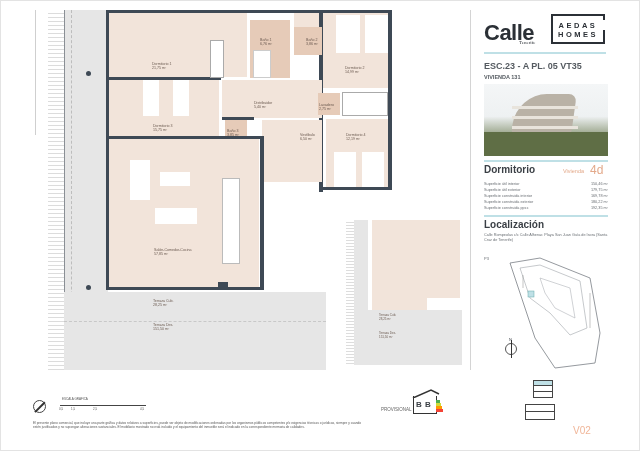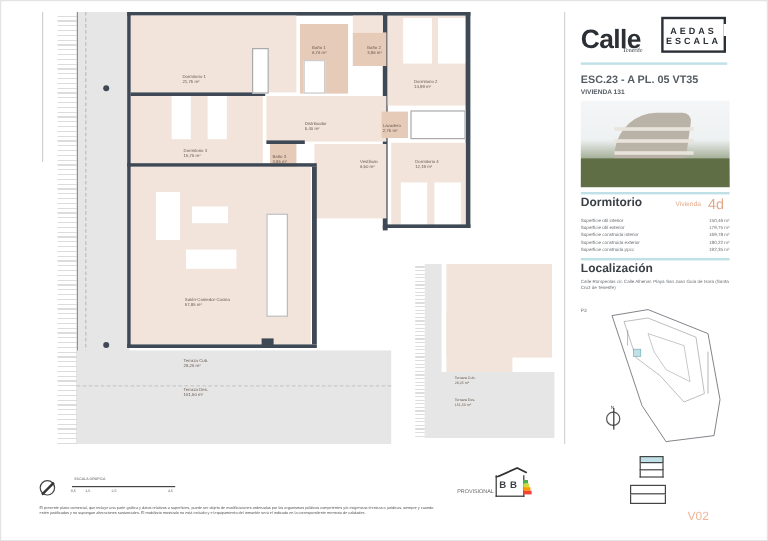--- a/index.html
+++ b/index.html
@@ -173,21 +173,21 @@
       <div>151,50 m²</div>
     </div>
 </div>
 
 <div class="abs vdiv"></div>
 
 <div class="abs logo-solum">Calle</div>
 <div class="abs logo-sub">Tenerife</div>
 <div class="abs aedas">
   <div>AEDAS</div>
-  <div>ESCALA</div>
+  <div>HOMES</div>
 </div>
 <div class="abs aedas-gap"></div>
 <div class="abs teal-rule" style="left:484px;top:52px;width:122px;"></div>
 <div class="abs esc">ESC.23 - A  PL. 05 VT35</div>
 <div class="abs viv">VIVIENDA 131</div>
 
 <div class="abs photo">
   <div class="abs bld1"></div>
   <div class="abs bld2"></div>
   <div class="abs bld3"></div>

